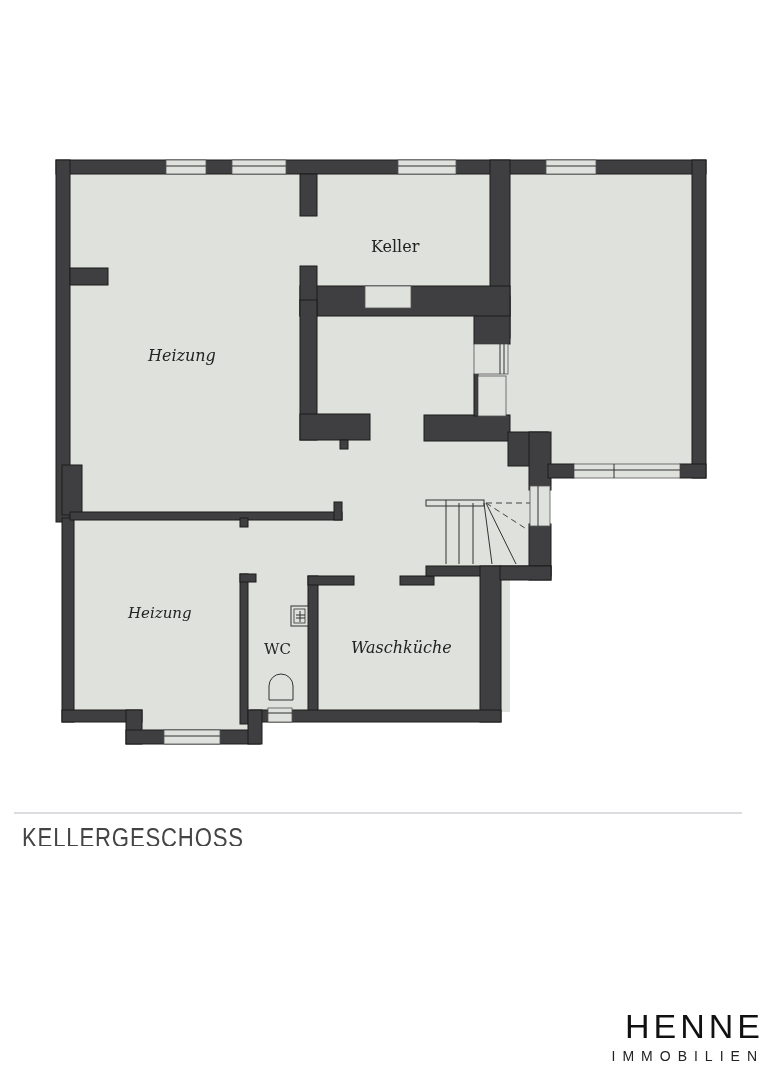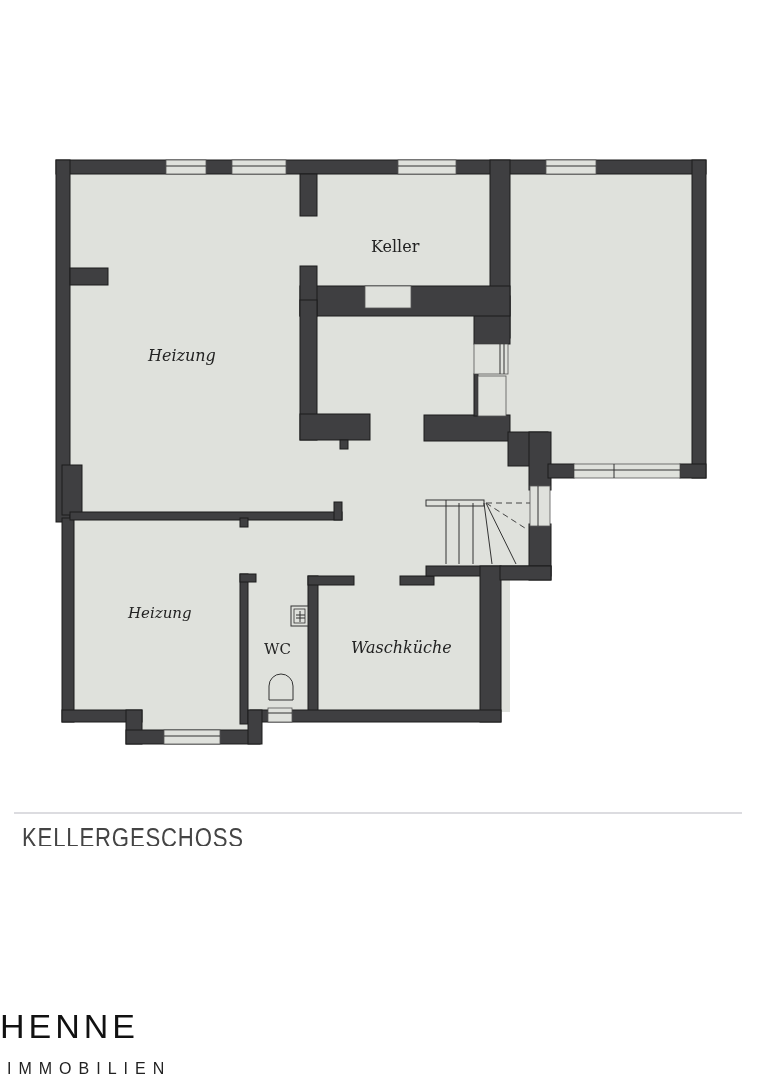--- a/index.html
+++ b/index.html
@@ -16,28 +16,28 @@
   .room-label { font-family: "DejaVu Serif", serif; font-size: 16px; fill: #222; }
   .room-label.italic { font-style: italic; }
   #divider {
     position: absolute; left: 14px; top: 812px; width: 728px; height: 2px; background: #dcdce0;
   }
   #floor-title {
     position: absolute; left: 22px; top: 822px; height: 24px; overflow: hidden;
     font-family: "Liberation Sans", sans-serif; font-size: 27px; letter-spacing: 1px;
     color: #444; font-weight: normal; line-height: 32px; transform: scaleX(0.82); transform-origin: left top;
   }
-  #logo { position: absolute; left: 0; top: 1008px; width: 764px; text-align: left; }
+  #logo { position: absolute; left: 0; top: 1008px; width: 764px; text-align: right; }
   #logo-name {
     display: block; font-family: "Liberation Sans", sans-serif; font-size: 34px;
     letter-spacing: 4px; color: #111; line-height: 36px; font-weight: normal;
   }
   #logo-sub {
-    display: block; font-family: "Liberation Sans", sans-serif; font-size: 16px;
-    letter-spacing: 7px; color: #222; margin-top: 16px; padding-left: 7px;
+    display: block; font-family: "Liberation Sans", sans-serif; font-size: 14px;
+    letter-spacing: 7px; color: #222; margin-top: 4px; padding-left: 7px;
   }
 </style>
 </head>
 <body>
 
 <svg id="plan" viewBox="0 0 764 780" xmlns="http://www.w3.org/2000/svg">
 
   <g>
     <rect class="floor" x="70" y="174" width="420" height="346"></rect>
     <rect class="floor" x="510" y="174" width="182" height="292"></rect>

